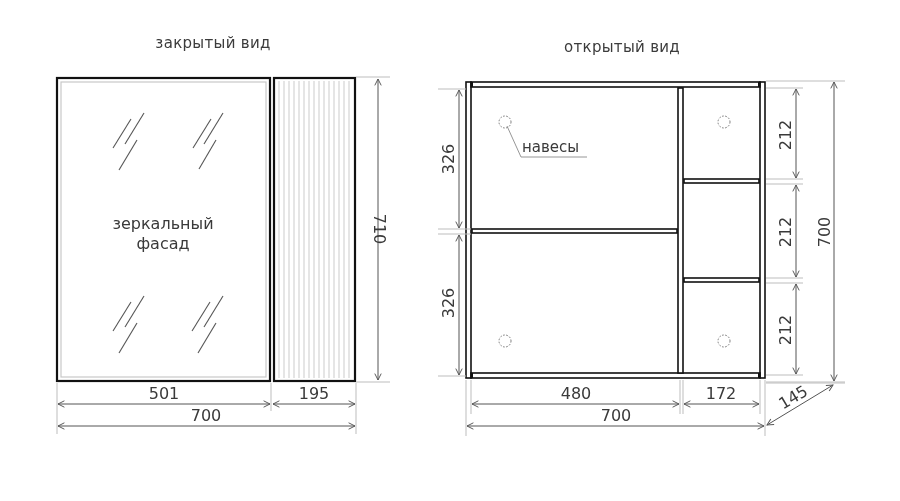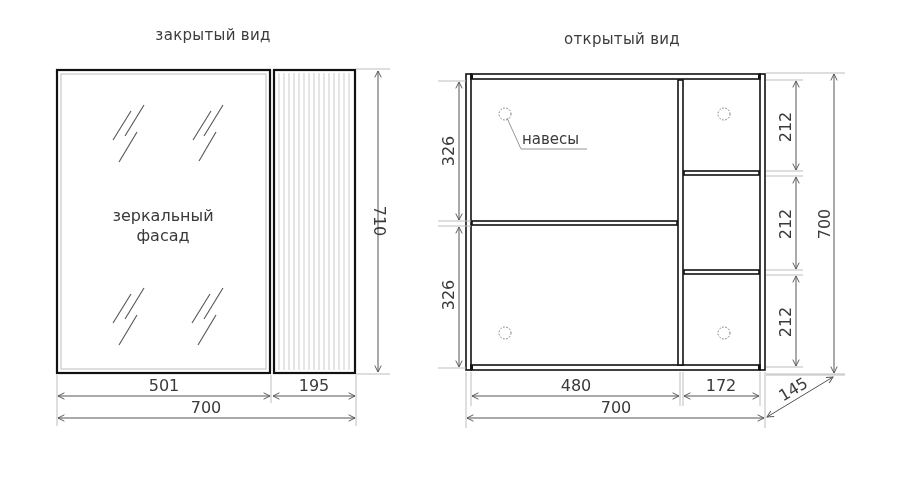--- a/index.html
+++ b/index.html
@@ -1,17 +1,17 @@
 <!DOCTYPE html>
 <html><head>
 <meta charset="utf-8">
 <style>
   html, body { margin: 0; padding: 0; background: #ffffff; }
   body { width: 900px; height: 501px; overflow: hidden; font-family: "DejaVu Sans", sans-serif; }
-  #canvas { position: absolute; left: 0; top: 8px; width: 900px; height: 447px; }
+  #canvas { position: absolute; left: 0; top: 16px; width: 900px; height: 447px; }
   svg { display: block; }
   .title { font-size: 15px; fill: #3c3c3c; letter-spacing: 0.3px; }
   .dim { font-size: 16px; fill: #3a3a3a; }
   .lbl { font-size: 16px; fill: #3a3a3a; }
   .note { font-size: 15px; fill: #3a3a3a; }
   .frame { fill: none; stroke: #111; stroke-width: 2.2; }
   .inner { fill: none; stroke: #c8c8c8; stroke-width: 1.2; }
   .flute { stroke: #cfcfcf; stroke-width: 1.1; }
   .ext { stroke: #bdbdbd; stroke-width: 1; }
   .dl { stroke: #555; stroke-width: 1; fill: none; }

